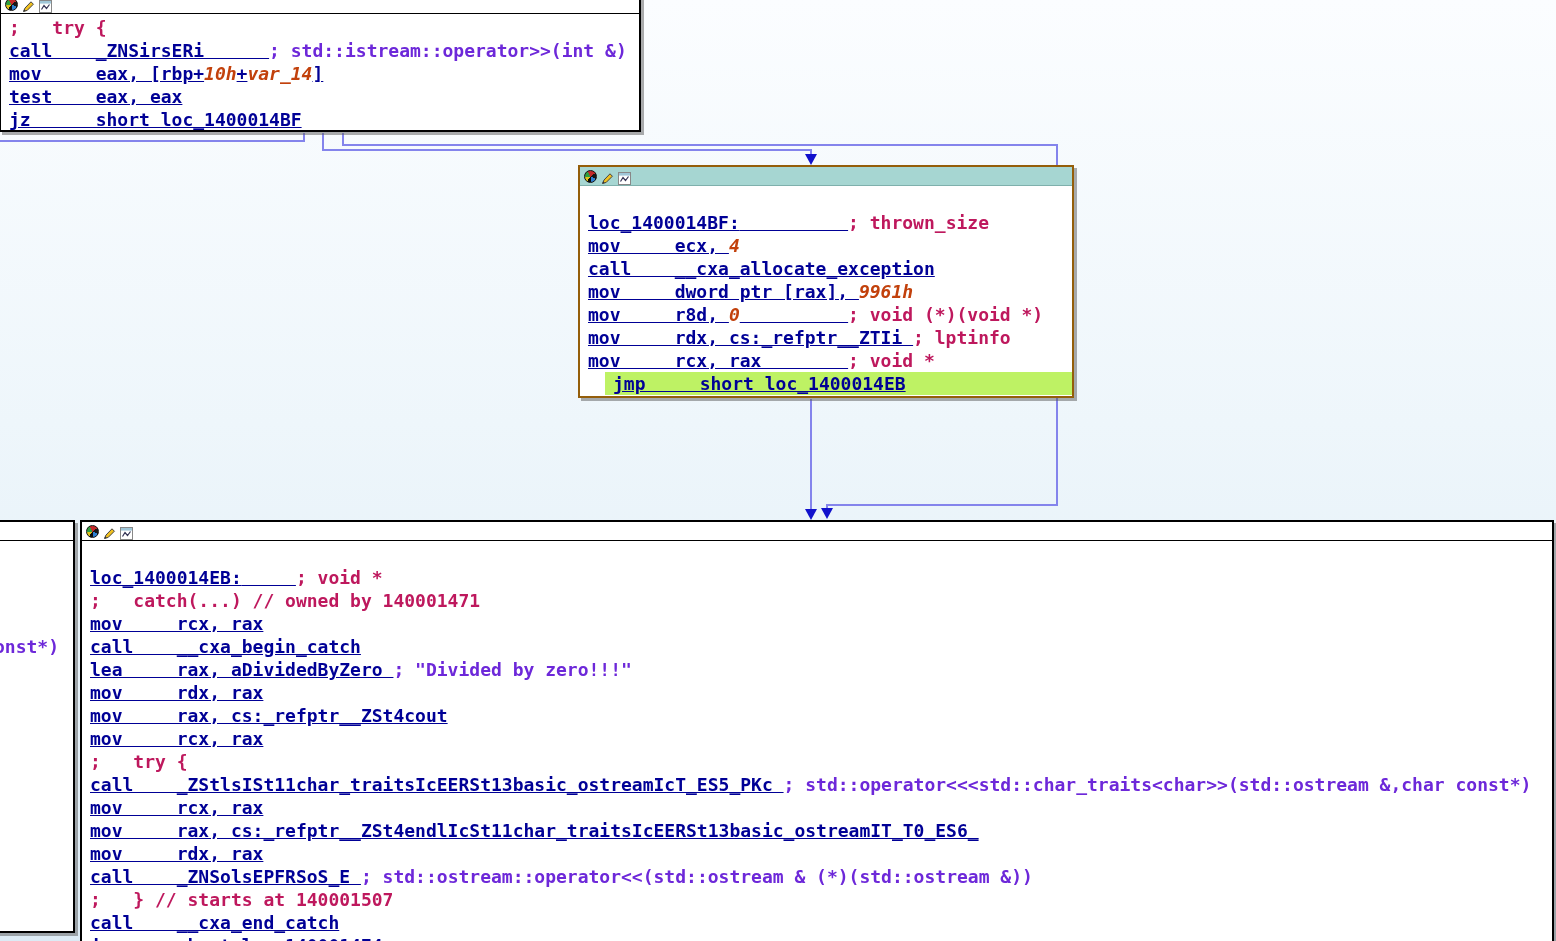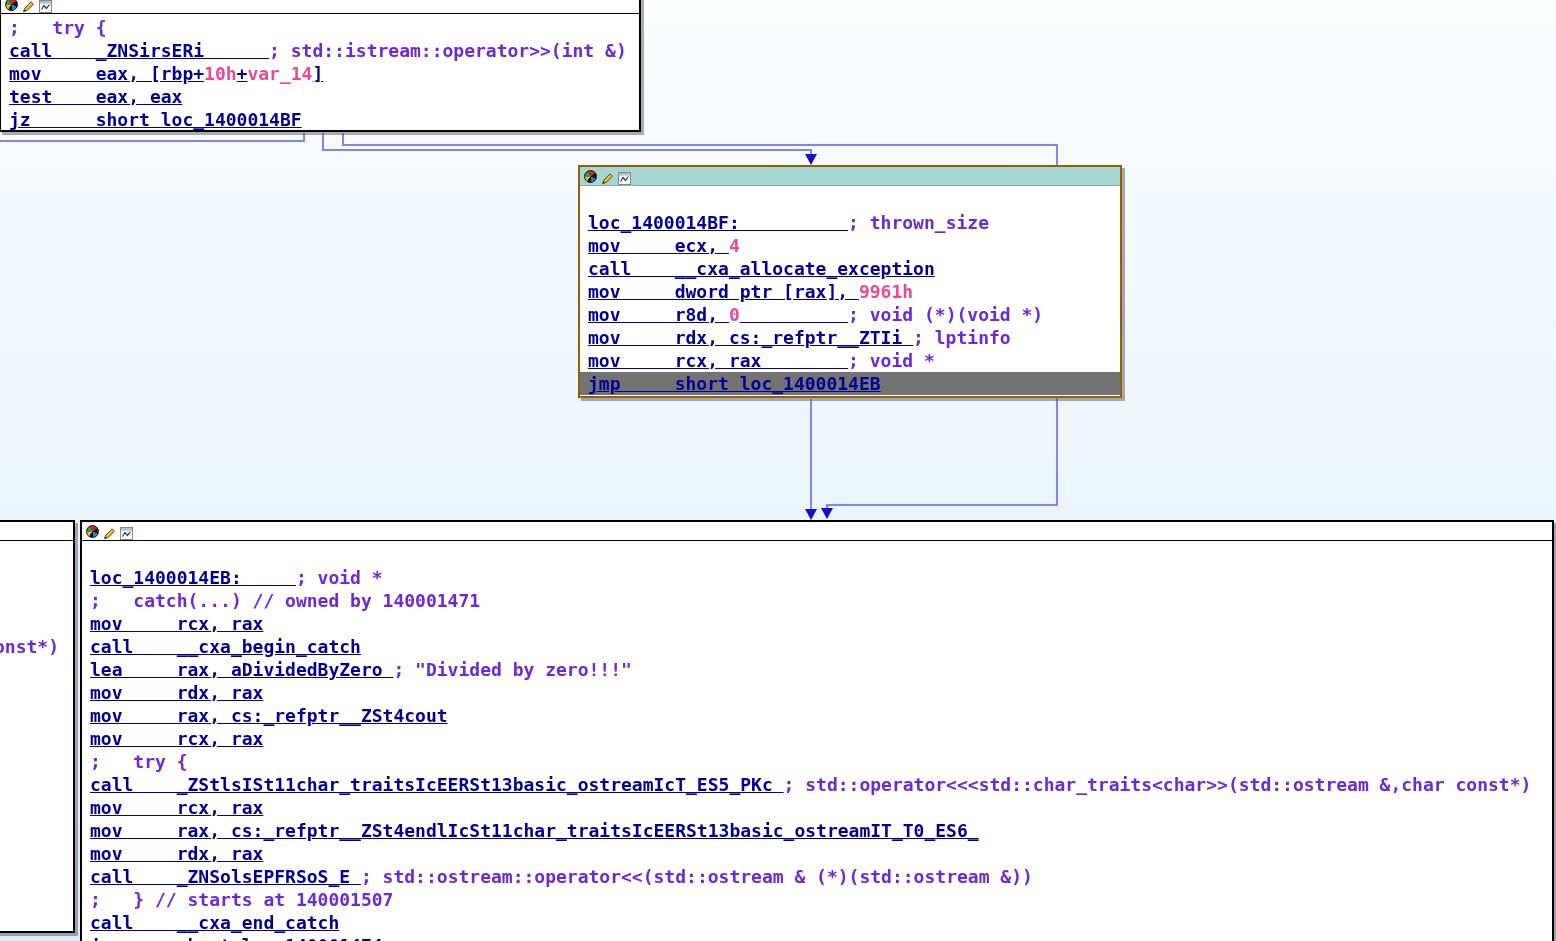--- a/index.html
+++ b/index.html
@@ -38,28 +38,28 @@
   
   .code{
     padding:2px 0;
     font-size:18px;
     line-height:23px;
     font-weight:bold;
     white-space:pre;
     overflow:hidden;
   }
   .cl{height:23px;padding-left:8px;}
-  .cl.hl{background:#737373;}
+  .cl.hl{background:#bef264;margin-left:25px;}
   .k{color:#000096;text-decoration:underline;}
-  .n{color:#ec4899;}
-  .cb{color:#6d28d9;margin-top:12px;}
+  .n{color:#c2410c;font-style:italic;}
+  .cb{color:#be185d;margin-top:12px;}
   .cg{color:#6d28d9;font-weight:bold;}
   
   #node-top{left:-1px;top:-7px;width:642px;height:139px;}
-  #node-exception{left:578px;top:165px;width:544px;height:233px;}
+  #node-exception{left:578px;top:165px;width:496px;height:233px;}
   #node-catch{left:80px;top:520px;width:1474px;height:450px;}
   #node-left{left:-12px;top:520px;width:87px;height:413px;}
   #node-left .code{padding-left:0;}
   #node-left .cl{padding-left:4px;}
   
   .edge{position:absolute;background:#8484ec;z-index:1;}
   .arrow{
     position:absolute;width:0;height:0;z-index:1;
     border-left:6px solid transparent;
     border-right:6px solid transparent;

